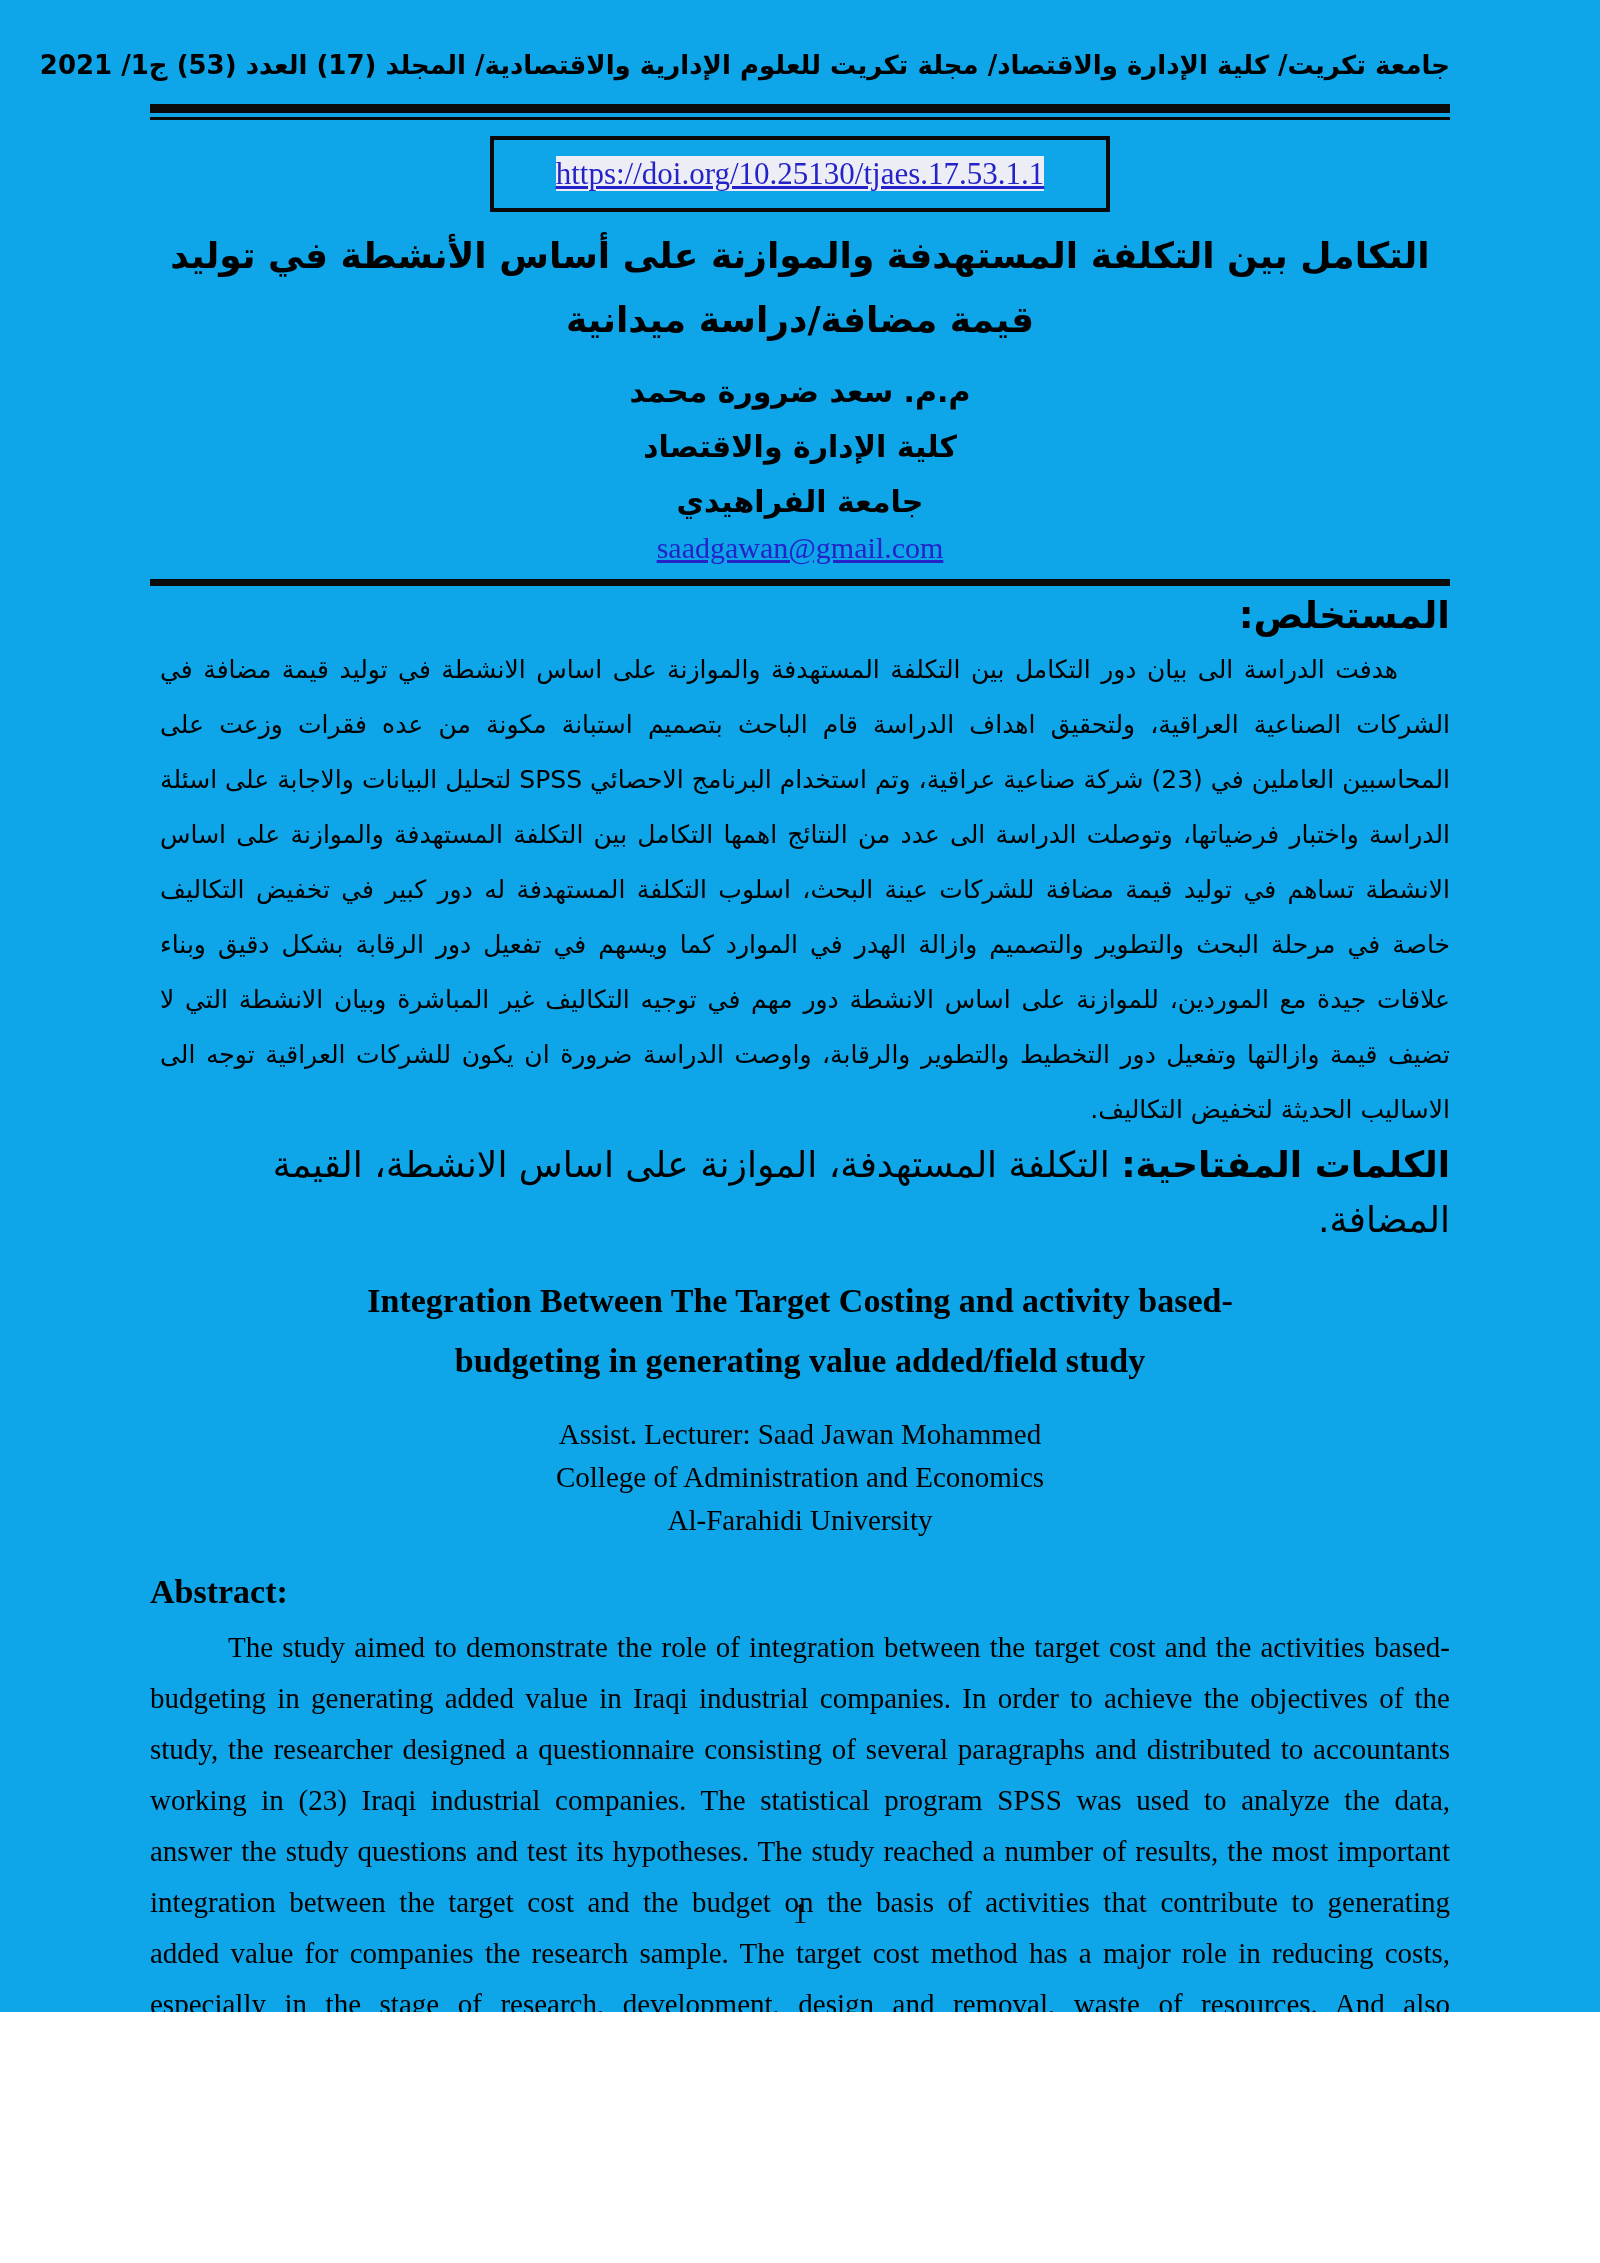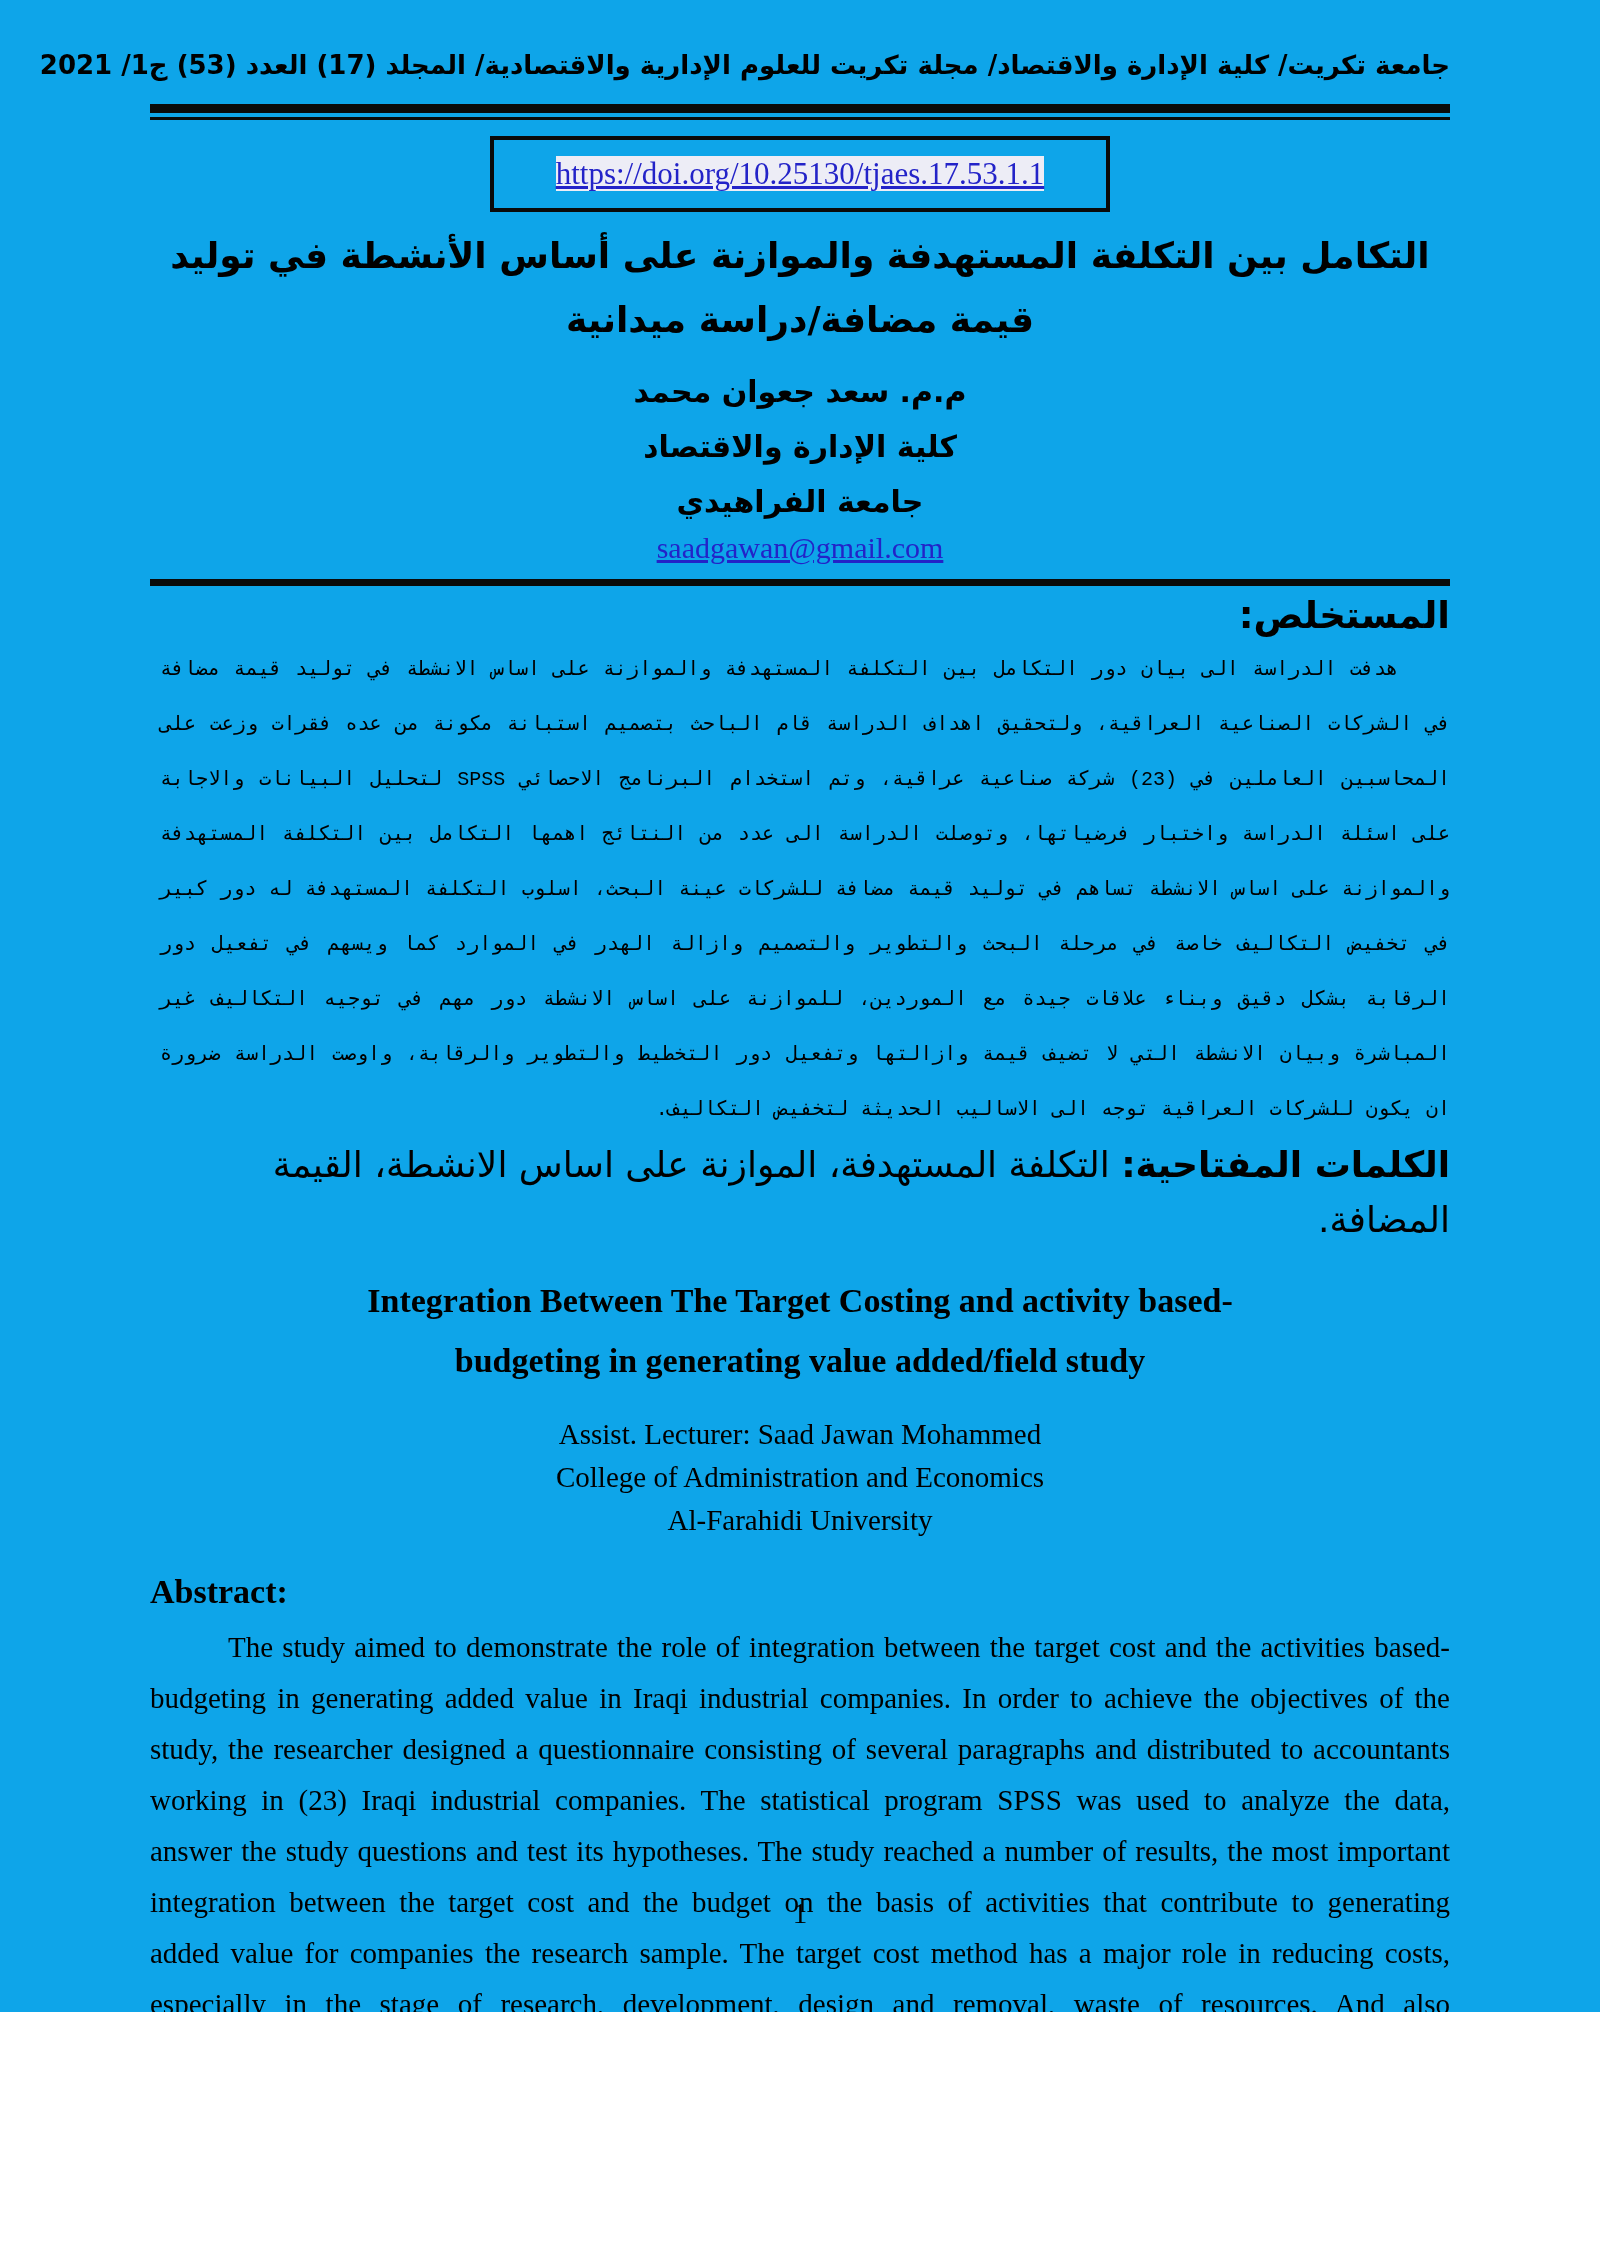--- a/index.html
+++ b/index.html
@@ -87,26 +87,25 @@
 
   
   .abstract-ar { direction: rtl; font-family: "DejaVu Sans", sans-serif; }
   .h-ar {
     font-weight: bold;
     font-size: 37px;
     line-height: 44px;
     margin-top: 8px;
   }
   .body-ar {
-    font-size: 20px;
+    font-size: 25px;
     line-height: 55px;
     text-align: justify;
     text-indent: 52px;
     margin: 4px 0 0 10px;
-    font-family: Liberation Mono, monospace;
   }
   .keywords-ar {
     font-size: 36px;
     line-height: 55px;
     margin: 0;
     text-align: right;
   }
   .kw-label { font-weight: bold; }
 
   
@@ -165,21 +164,21 @@
   <div class="doi-box">
     <a href="#" class="doi-link">https://doi.org/10.25130/tjaes.17.53.1.1</a>
   </div>
 
   <h1 class="title-ar">
     <span class="t-line">التكامل بين التكلفة المستهدفة والموازنة على أساس الأنشطة في توليد</span>
     <span class="t-line">قيمة مضافة/دراسة ميدانية</span>
   </h1>
 
   <div class="author-ar">
-    <div>م.م. سعد جعوان محمد</div>
+    <div>م.م. سعد ضرورة محمد</div>
     <div>كلية الإدارة والاقتصاد</div>
     <div>جامعة الفراهيدي</div>
   </div>
 
   <div class="email-line">
     <a href="#" class="email-link">saadgawan@gmail.com</a>
   </div>
 
   <div class="section-rule"></div>
 

